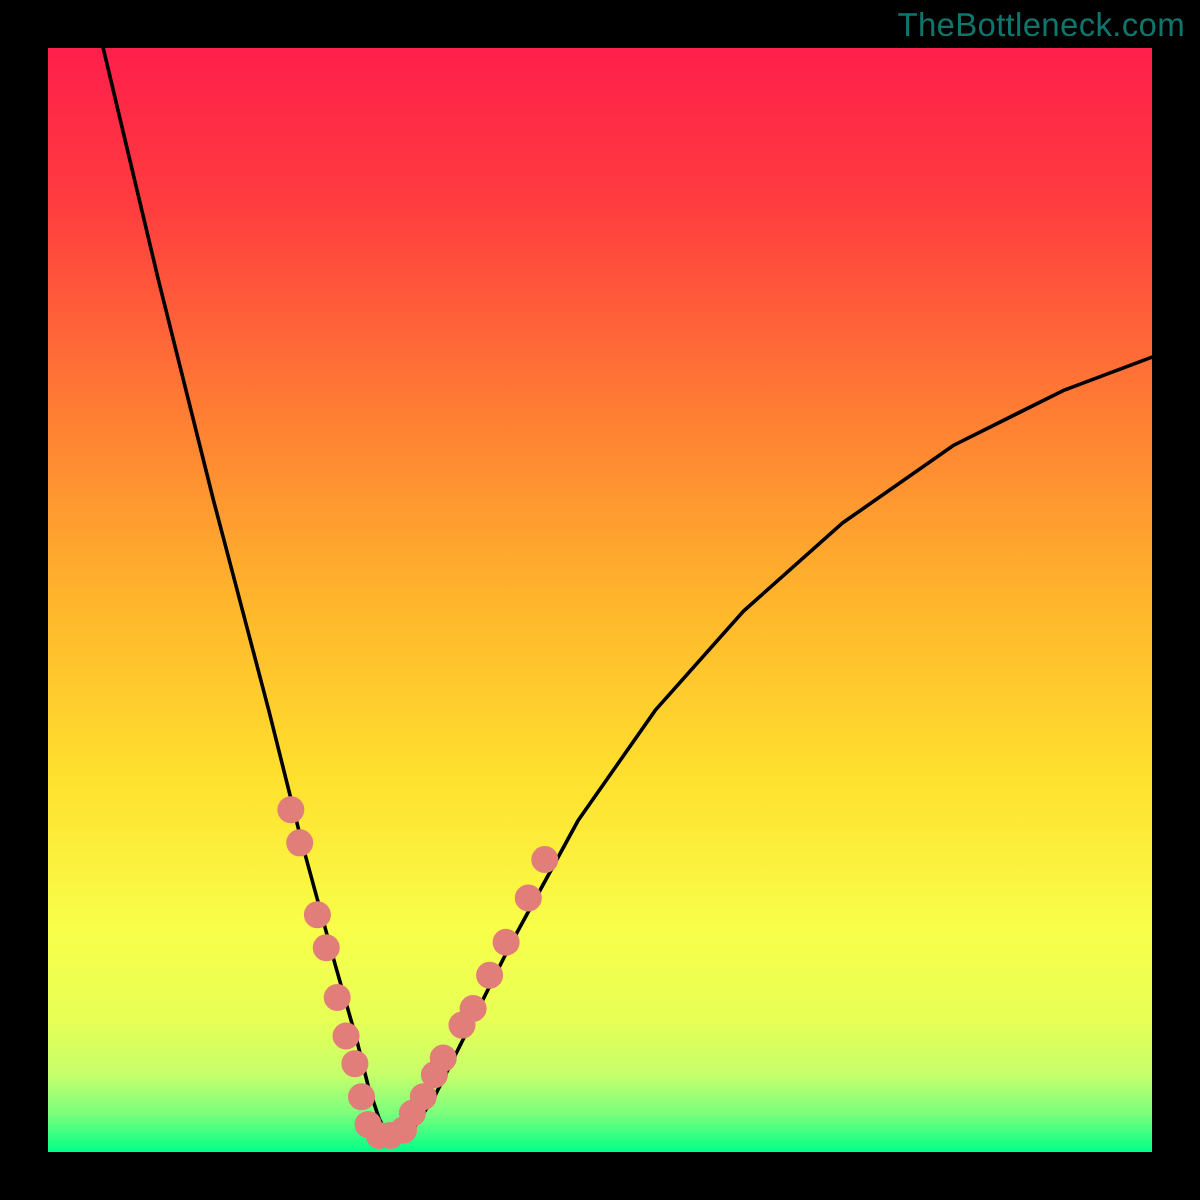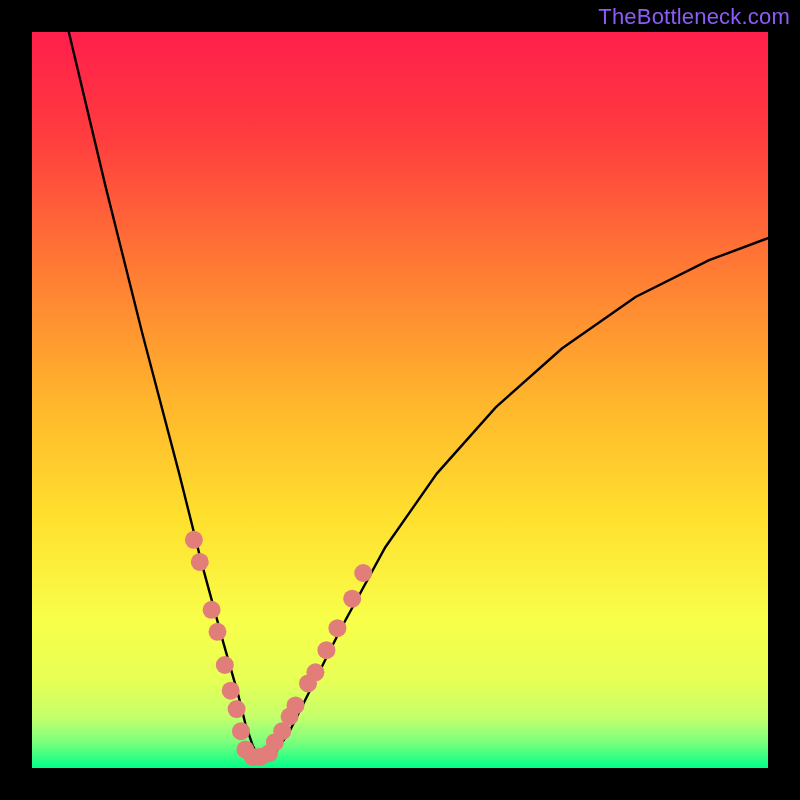--- a/index.html
+++ b/index.html
@@ -29,21 +29,21 @@
     position: absolute;
     left: 0;
     top: 0;
   }
   .watermark {
     position: absolute;
     top: 4px;
     right: 10px;
     font-family: Arial, Helvetica, sans-serif;
     font-size: 22px;
-    color: #8b5cf6;
+    color: #0f766e;
     letter-spacing: 0.2px;
     font-weight: 500;
   }
 </style>
 </head>
 <body>
 
 <div class="frame">
   <div class="plot-area">
     <svg id="chart-svg" width="736" height="736" viewBox="0 0 736 736">

